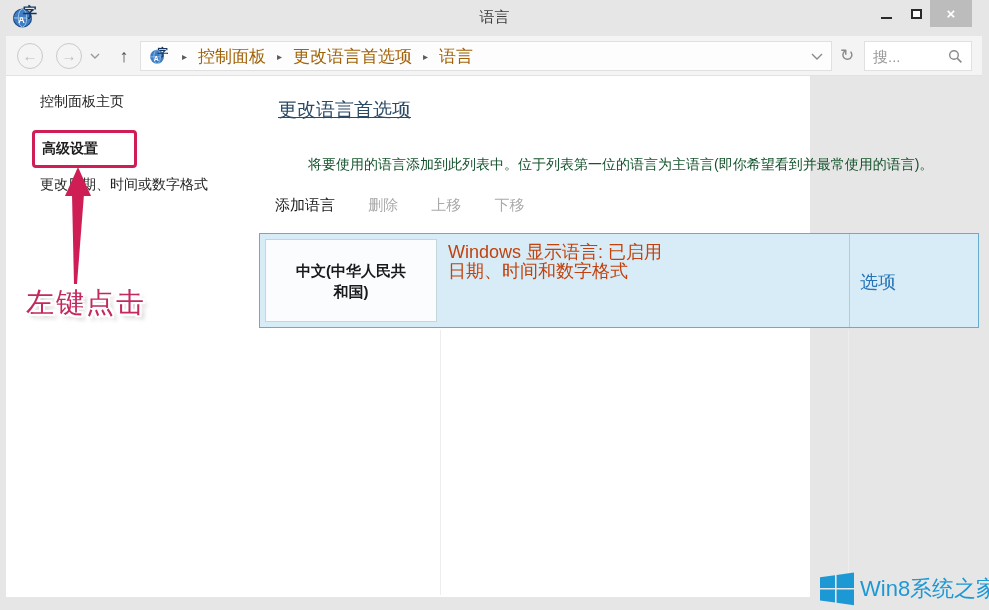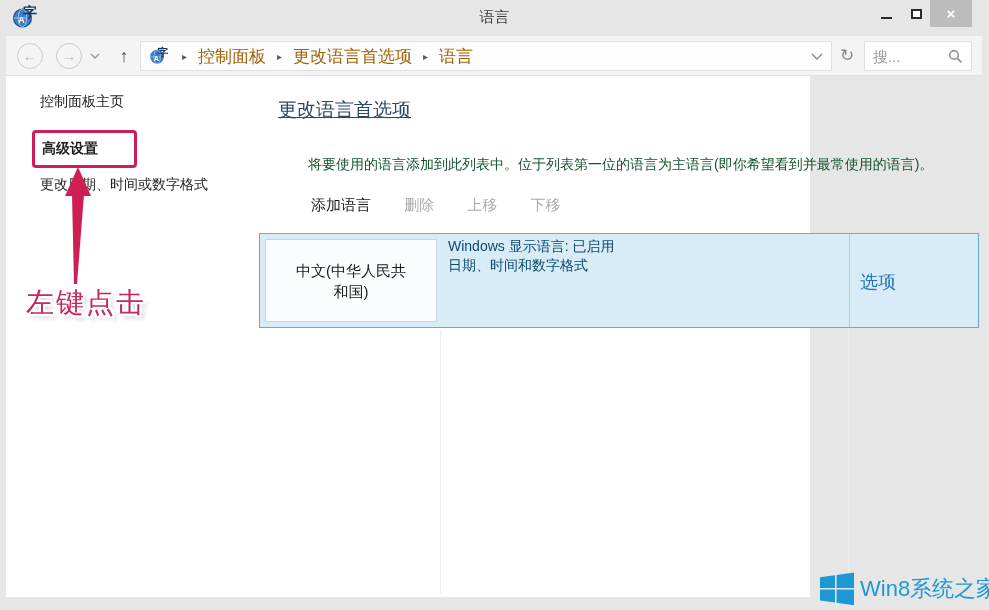--- a/index.html
+++ b/index.html
@@ -48,31 +48,31 @@
   .content { position:absolute; left:6px; top:76px; width:804px; height:521px; background:#fff; }
 
   .side-item { position:absolute; font-size:14px; color:#1f1f1f; cursor:pointer; white-space:nowrap; }
   .side-home { left:34px; top:17px; }
   .side-adv  { left:36px; top:64px;font-weight:bold; }
   .side-dt   { left:34px; top:100px; }
 
   .main-heading { position:absolute; left:272px; top:21px; font-size:19px; color:#2b4a66;text-decoration:underline; }
   .main-desc { position:absolute; left:272px; top:80px; font-size:14px; color:#14532d; white-space:nowrap;margin-left:30px; }
 
-  .toolbar { position:absolute; left:269px; top:120px; font-size:15px;margin-left:36px; }
+  .toolbar { position:absolute; left:269px; top:120px; font-size:15px; }
   .tool-item { display:inline-block; color:#1a1a1a; cursor:pointer; }
   .tool-item + .tool-item { margin-left:29px; }
   .tool-item.disabled { color:#a9a9a9; cursor:default; }
 
   .lang-row { position:absolute; left:253px; top:157px; width:720px; height:95px;
               background:#d8ecf7; border:1px solid #68abcb; }
   .lang-name-box { position:absolute; left:5px; top:5px; width:172px; height:83px; background:#fafcfe;
                    border:1px solid #c6d4db; display:flex; flex-direction:column; align-items:center;
-                   justify-content:center; font-size:15px; color:#1a1a1a; line-height:21px; }
-  .lang-details { position:absolute; left:188px; top:3px; font-size:14px; color:#0c4a6e; line-height:19px; }
+                   justify-content:center; font-size:15px; color:#1a1a1a; line-height:21px;font-weight:bold; }
+  .lang-details { position:absolute; left:188px; top:9px; font-size:18px; color:#c2410c; line-height:19px; }
   .lang-col-div { position:absolute; left:589px; top:0; bottom:0; width:1px; background:#a9cfe2; }
   .options-link { position:absolute; left:600px; top:36px; font-size:18px; color:#2673b5; cursor:pointer; }
 
   .faint-line { position:absolute; top:254px; width:1px; height:265px; background:#ededed; }
   .fl-1 { left:434px; }
   .fl-2 { left:842px; }
 
   
   .anno-box { position:absolute; left:32px; top:130px; width:105px; height:38px;
               border:3px solid #ce1e55; border-radius:4px; }

